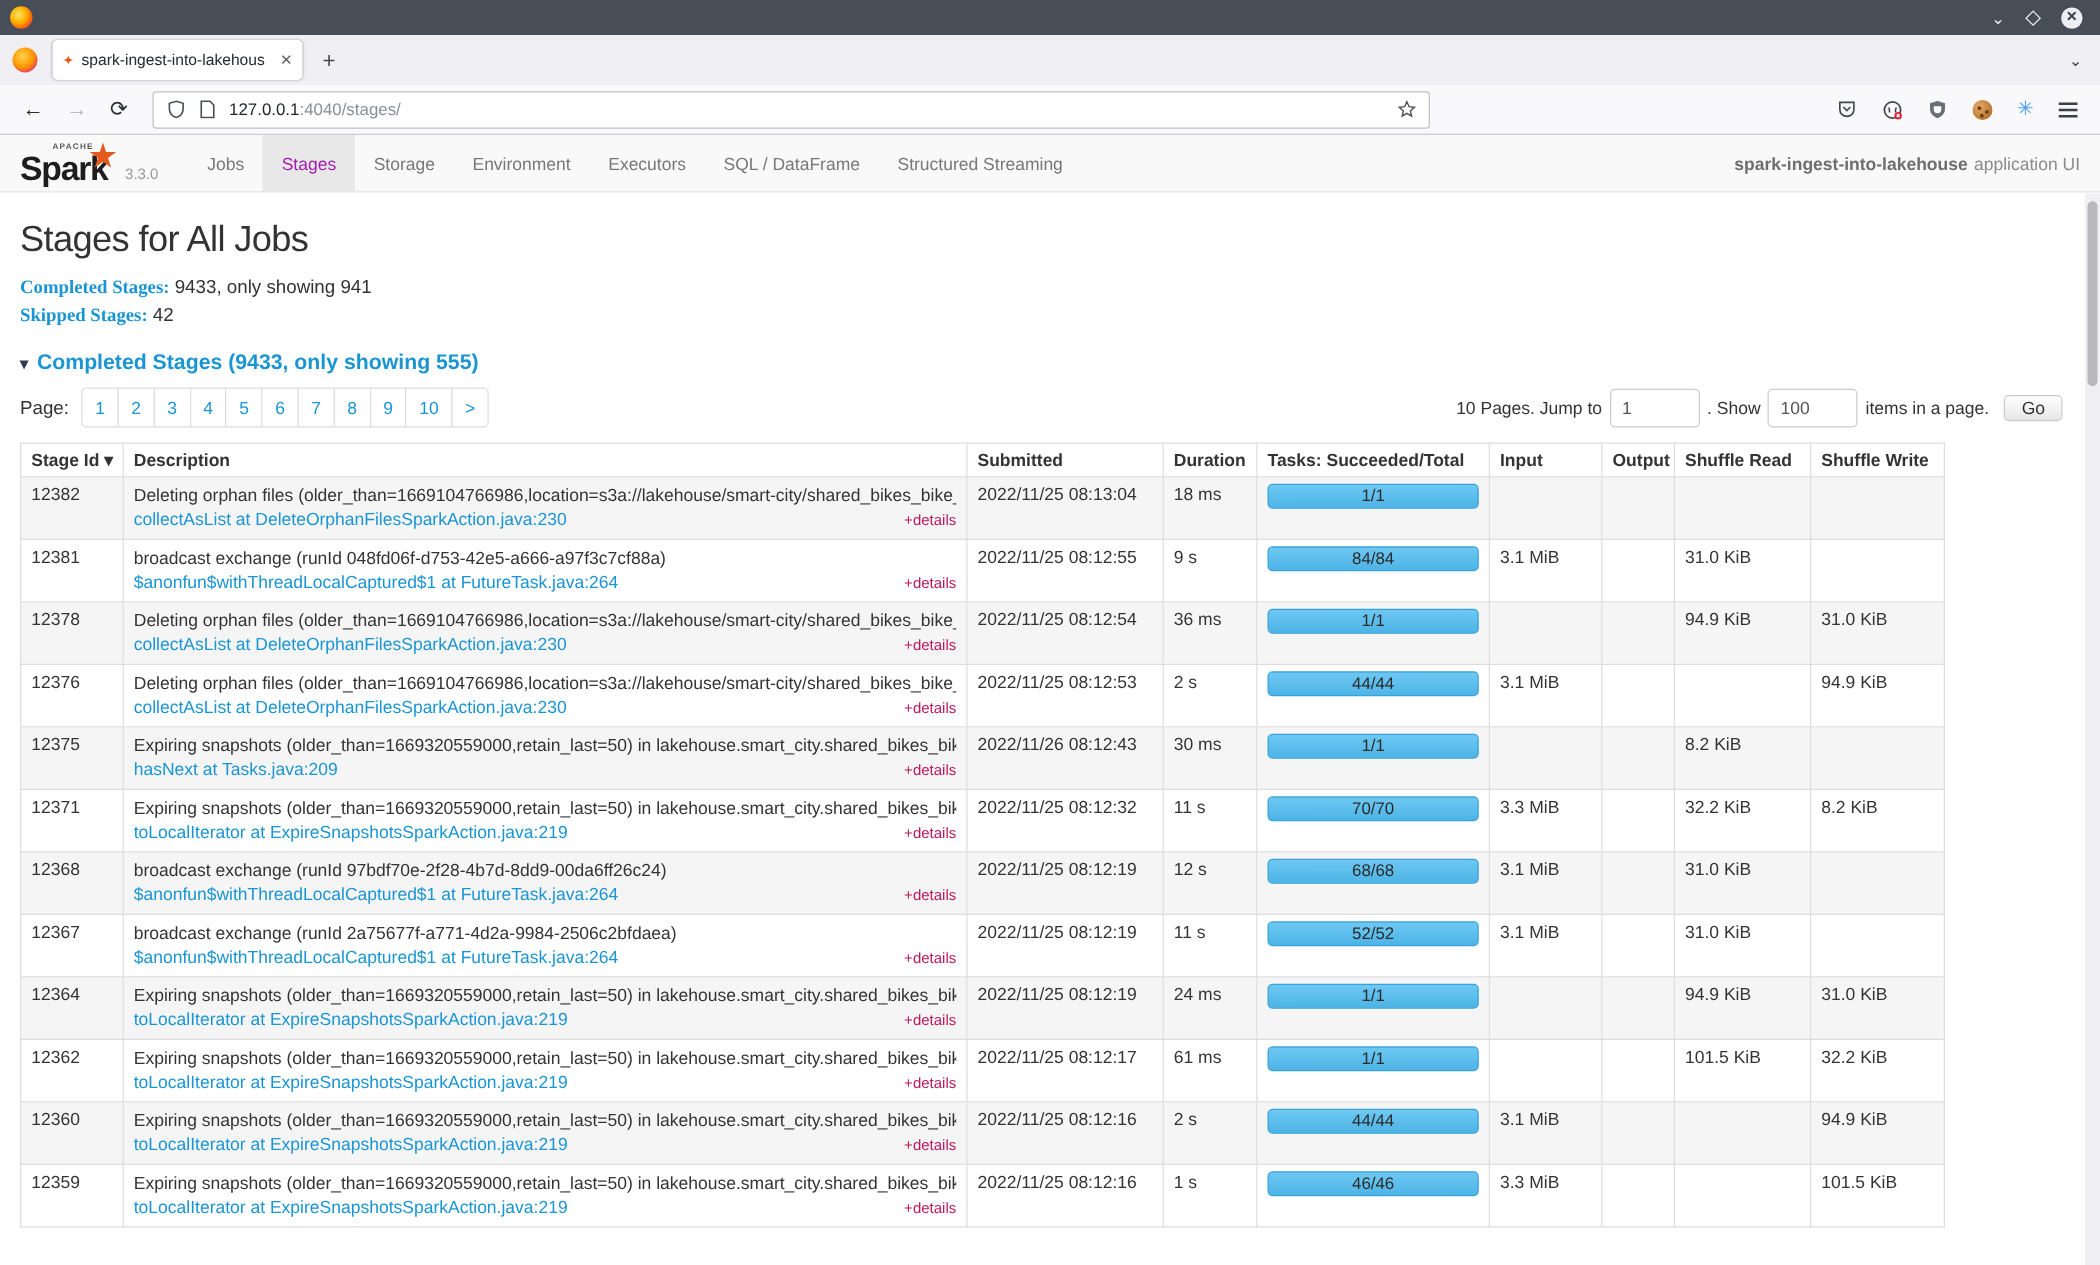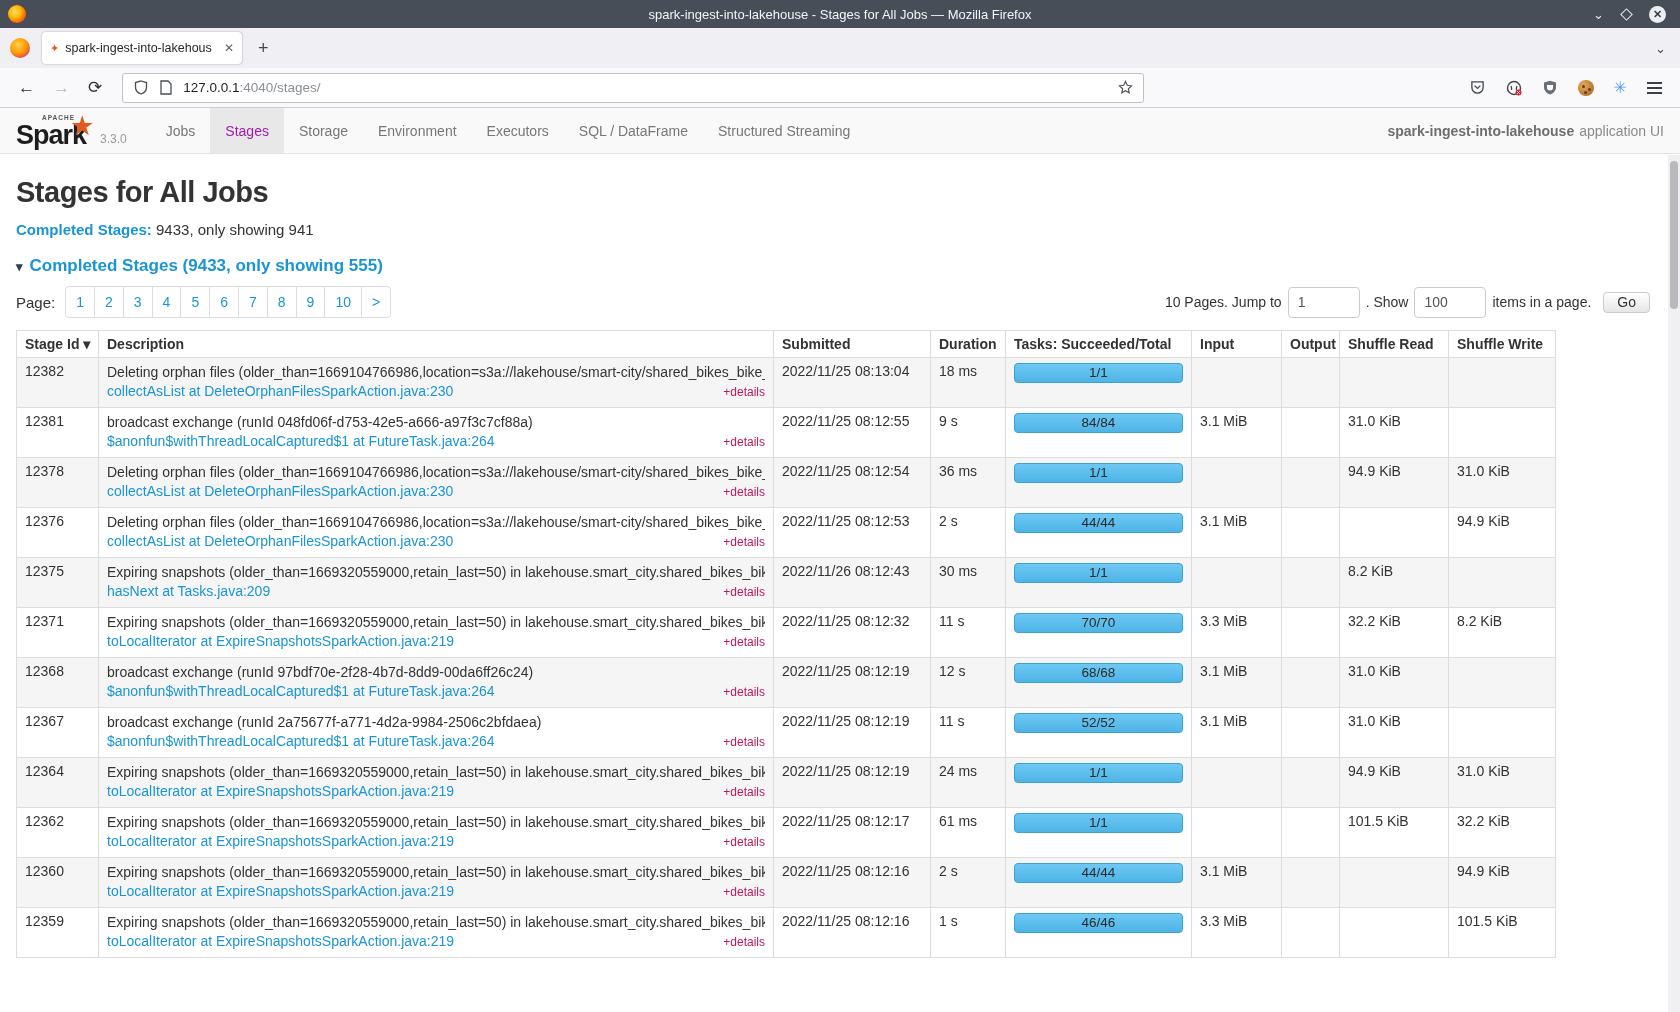--- a/index.html
+++ b/index.html
@@ -51,23 +51,23 @@
   .spark-star { position:absolute; top:-4px; right:-6px; color:#e25a1c; font-size:24px; line-height:.7; }
   .spark-ver { font-size:12px; color:#999; margin:0 0 3px 14px; }
   .spark-links { display:flex; align-items:stretch; margin-left:14px; }
   .spark-link { display:flex; align-items:center; padding:0 15px; font-size:14px; color:#777; }
   .spark-link.active { background:#e8e8e8; color:#a21caf; }
   .spark-appname { margin-left:auto; display:flex; align-items:center; padding-right:16px; font-size:14px; color:#8a8a8a; }
   .spark-appname b { color:#6e6e6e; margin-right:5px; }
 
   
   .content { padding:0 16px; position:relative; }
-  h1.page-title { font-size:29px; font-weight:bold; color:#333; margin:22px 0 12px 0; letter-spacing:-.5px; }
+  h1.page-title { font-size:29px; font-weight:normal; color:#333; margin:22px 0 12px 0; letter-spacing:-.5px; }
   .status-line { font-size:15px; color:#333; margin-bottom:5px; }
-  .status-line .lbl { color:#1a95d4; font-weight:bold; }
+  .status-line .lbl { color:#1a95d4; font-weight:bold;font-family:Liberation Serif, serif; }
   .section-head { font-size:17px; font-weight:bold; color:#1a95d4; margin:18px 0 10px 0; display:flex; align-items:center; gap:7px; }
   .section-head .caret { font-size:13px; color:#2c3e50; }
 
   .pg-row { display:flex; align-items:center; margin:10px 14px 12px 0; }
   .pg-label { font-size:15px; color:#333; margin-right:10px; }
   .pg-group { display:inline-flex; }
   .pg-btn { min-width:28px; padding:7px 10px; text-align:center; border:1px solid #ddd; background:#fff; color:#1a95d4; font-size:14px; margin-left:-1px; }
   .pg-btn:first-child { border-radius:4px 0 0 4px; margin-left:0; }
   .pg-btn:last-child { border-radius:0 4px 4px 0; }
   .pg-right { margin-left:auto; display:flex; align-items:center; font-size:14px; color:#333; gap:6px; }
@@ -88,21 +88,20 @@
 
   
   .scrollbar { position:absolute; top:155px; right:0; width:12px; height:857px; background:#f0f0f2; }
   .scroll-thumb { position:absolute; top:6px; left:2px; width:8px; height:148px; border-radius:4px; background:#b8b8bd; }
 </style>
 </head>
 <body>
 
 <div class="titlebar">
   <div class="fx-logo"></div>
-  <div class="win-title">spark-ingest-into-lakehouse - Stages for All Jobs — Mozilla Firefox</div>
   <div class="win-controls">
     <span class="wc">⌄</span>
     <span class="wc wc-diamond"></span>
     <span class="wc wc-close">✕</span>
   </div>
 </div>
 
 <div class="tabbar">
   <div class="fx-view"></div>
   <div class="tab">
@@ -186,20 +185,24 @@
       <span>application UI</span>
     </div>
 </div>
 
 <div class="content">
   <h1 class="page-title">Stages for All Jobs</h1>
 
   <div class="status-line">
     <span class="lbl">Completed Stages:</span>
     <span>9433, only showing 941</span>
+  </div>
+  <div class="status-line">
+    <span class="lbl">Skipped Stages:</span>
+    <span>42</span>
   </div>
 
   <div class="section-head">
     <span class="caret">▾</span>
     <span>Completed Stages (9433, only showing 555)</span>
   </div>
 
   <div class="pg-row">
     <span class="pg-label">Page:</span>
     <span class="pg-group">

